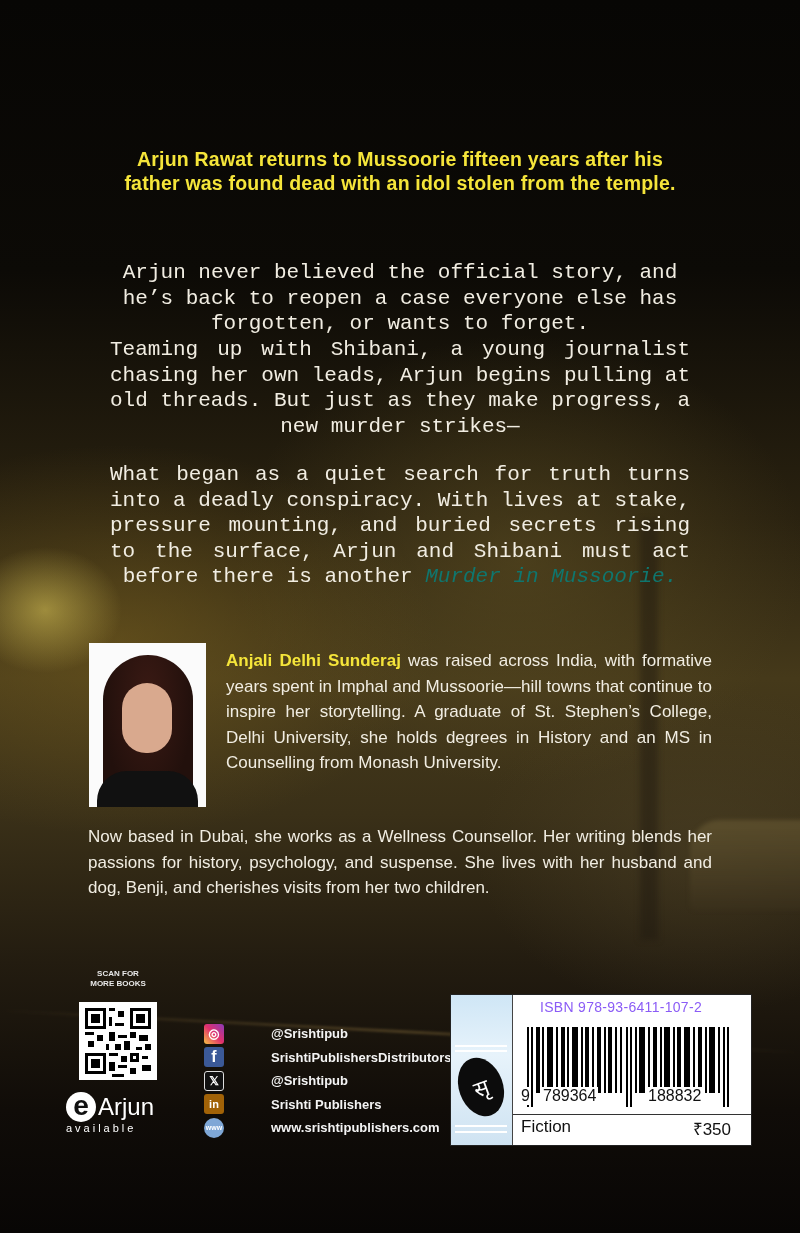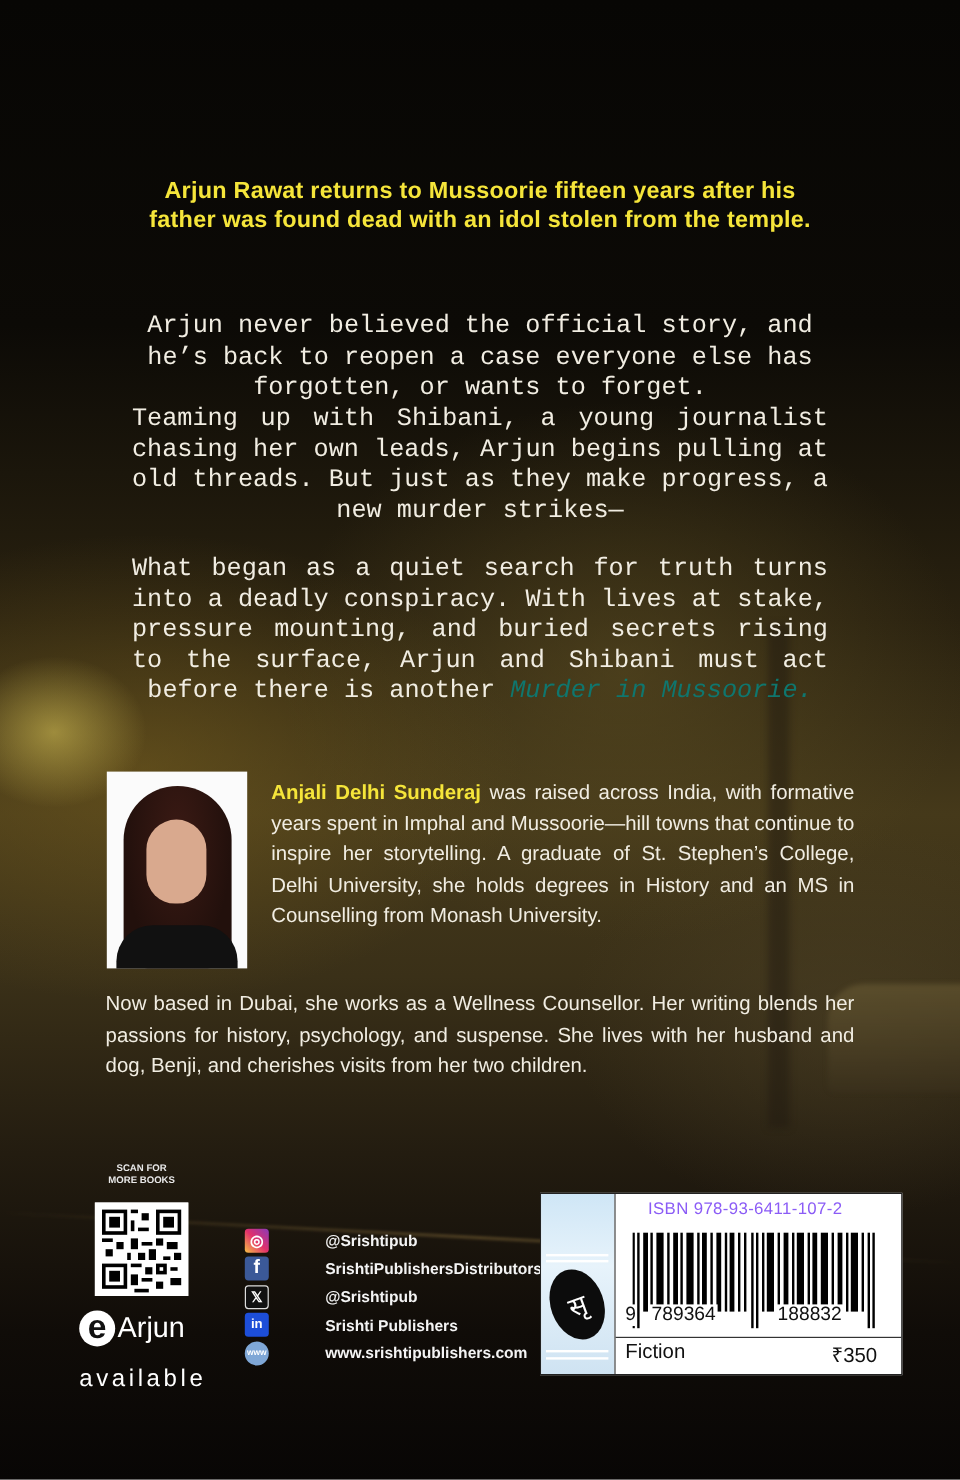--- a/index.html
+++ b/index.html
@@ -78,32 +78,32 @@
   .qr svg { display: block; }
   .ebook {
     position: absolute; left: 66px; top: 1092px; width: 104px; color: #fff;
   }
   .ebook .e {
     display: inline-block; width: 30px; height: 30px; border-radius: 50%;
     background: #fff; color: #111; font-weight: bold; font-size: 28px;
     line-height: 28px; text-align: center; vertical-align: middle;
   }
   .ebook .book { font-size: 24px; vertical-align: middle; margin-left: 2px; }
-  .ebook .avail { font-size: 20px; letter-spacing: 3px; display: block; margin-top: 16px; }
+  .ebook .avail { font-size: 11px; letter-spacing: 3px; display: block; margin-top: 0; }
   .socials { position: absolute; left: 204px; top: 1022px; }
   .social-row { display: flex; align-items: center; height: 23.5px; }
   .social-icon {
     width: 20px; height: 20px; border-radius: 3px; margin-right: 7px;
     display: flex; align-items: center; justify-content: center;
     font-weight: bold; font-size: 13px; color: #fff; flex-shrink: 0;
   }
   .ig { background: linear-gradient(45deg, #f6c244, #e1306c 50%, #8a3ab9); }
   .fb { background: #3b5998; font-size: 16px; }
   .xx { background: #111; border: 1px solid #ddd; width: 18px; height: 18px; font-size: 12px; }
-  .li { background: #1d4ed8; font-size: 11px; }
+  .li { background: #a16207; font-size: 11px; }
   .www { background: #7fa7d6; border-radius: 50%; font-size: 7px; }
   .social-text { font-size: 13px; color: #f4f4f4; font-weight: bold; margin-left: 40px; }
   .isbn-box {
     position: absolute; left: 450px; top: 994px; width: 300px; height: 150px;
     background: #fff; border: 1px solid #222; display: flex;
   }
   .isbn-left {
     width: 61px; height: 100%;
     background: linear-gradient(180deg, #cfe6f6, #e7f3fb 40%, #cfe3f2);
     position: relative; border-right: 1px solid #444;

